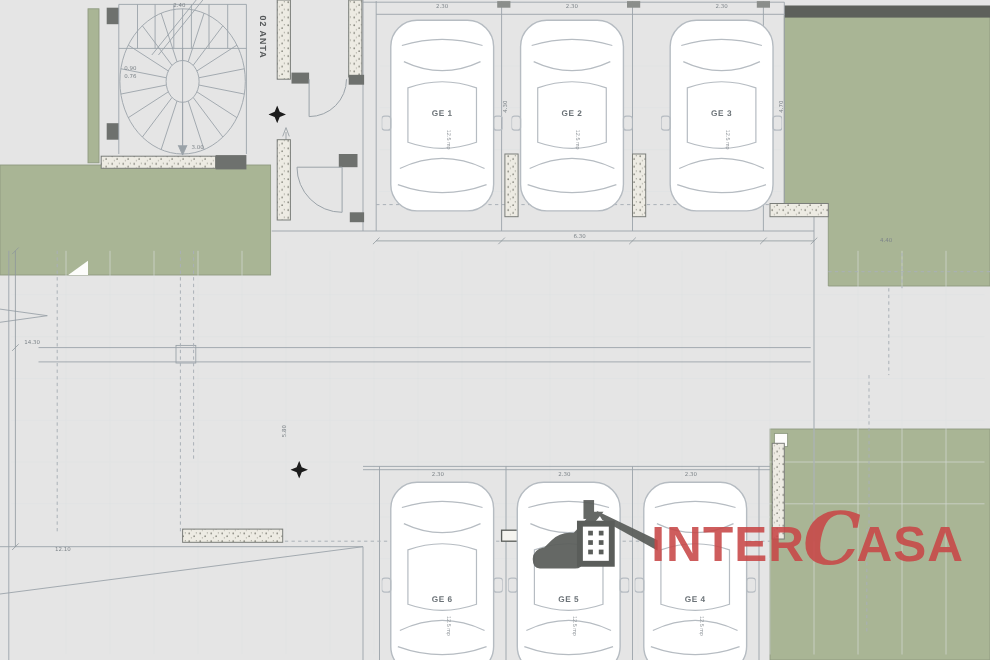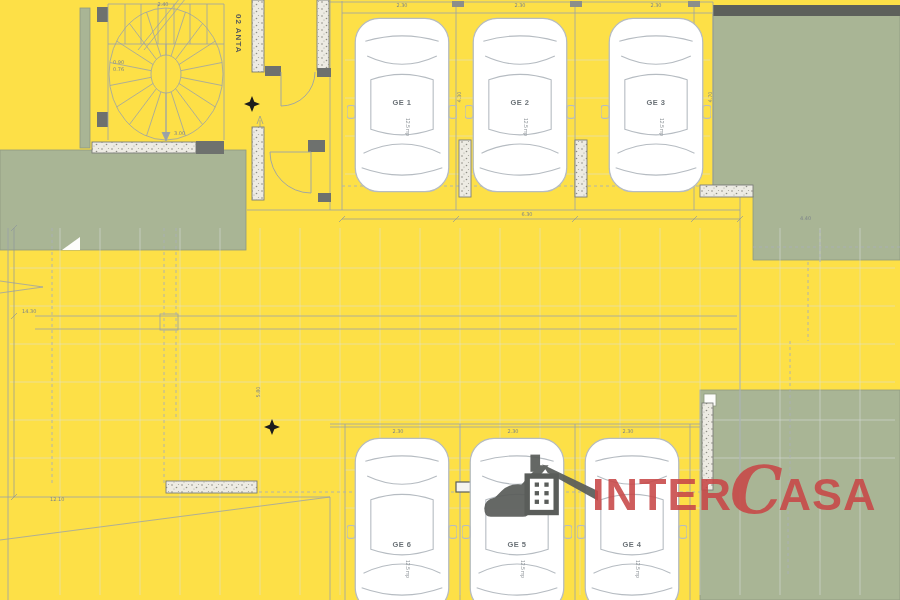--- a/index.html
+++ b/index.html
@@ -1,18 +1,18 @@
 <!DOCTYPE html>
 <html><head>
 <meta charset="utf-8">
 <style>
   html,body{margin:0;padding:0;background:#ffffff;}
   .stage{
     position:relative;width:900px;height:600px;overflow:hidden;
-    background:#fde047;font-family:"Liberation Sans",sans-serif;
+    background:#e5e5e5;font-family:"Liberation Sans",sans-serif;
   }
   .plan-svg{position:absolute;left:0;top:0;}
   .dimtxt{fill:#7d8489;font-size:5px;font-family:"DejaVu Sans",sans-serif;}
   .spacetxt{fill:#6b7277;font-size:7.5px;font-weight:bold;letter-spacing:.5px;}
   .areatxt{fill:#8b9196;font-size:5px;}
   .roomtxt{fill:#55585a;font-size:8px;letter-spacing:1px;font-weight:bold;}
   .logo{
     position:absolute;left:480px;top:448px;width:432px;height:110px;
     display:flex;align-items:flex-start;pointer-events:none;
   }

